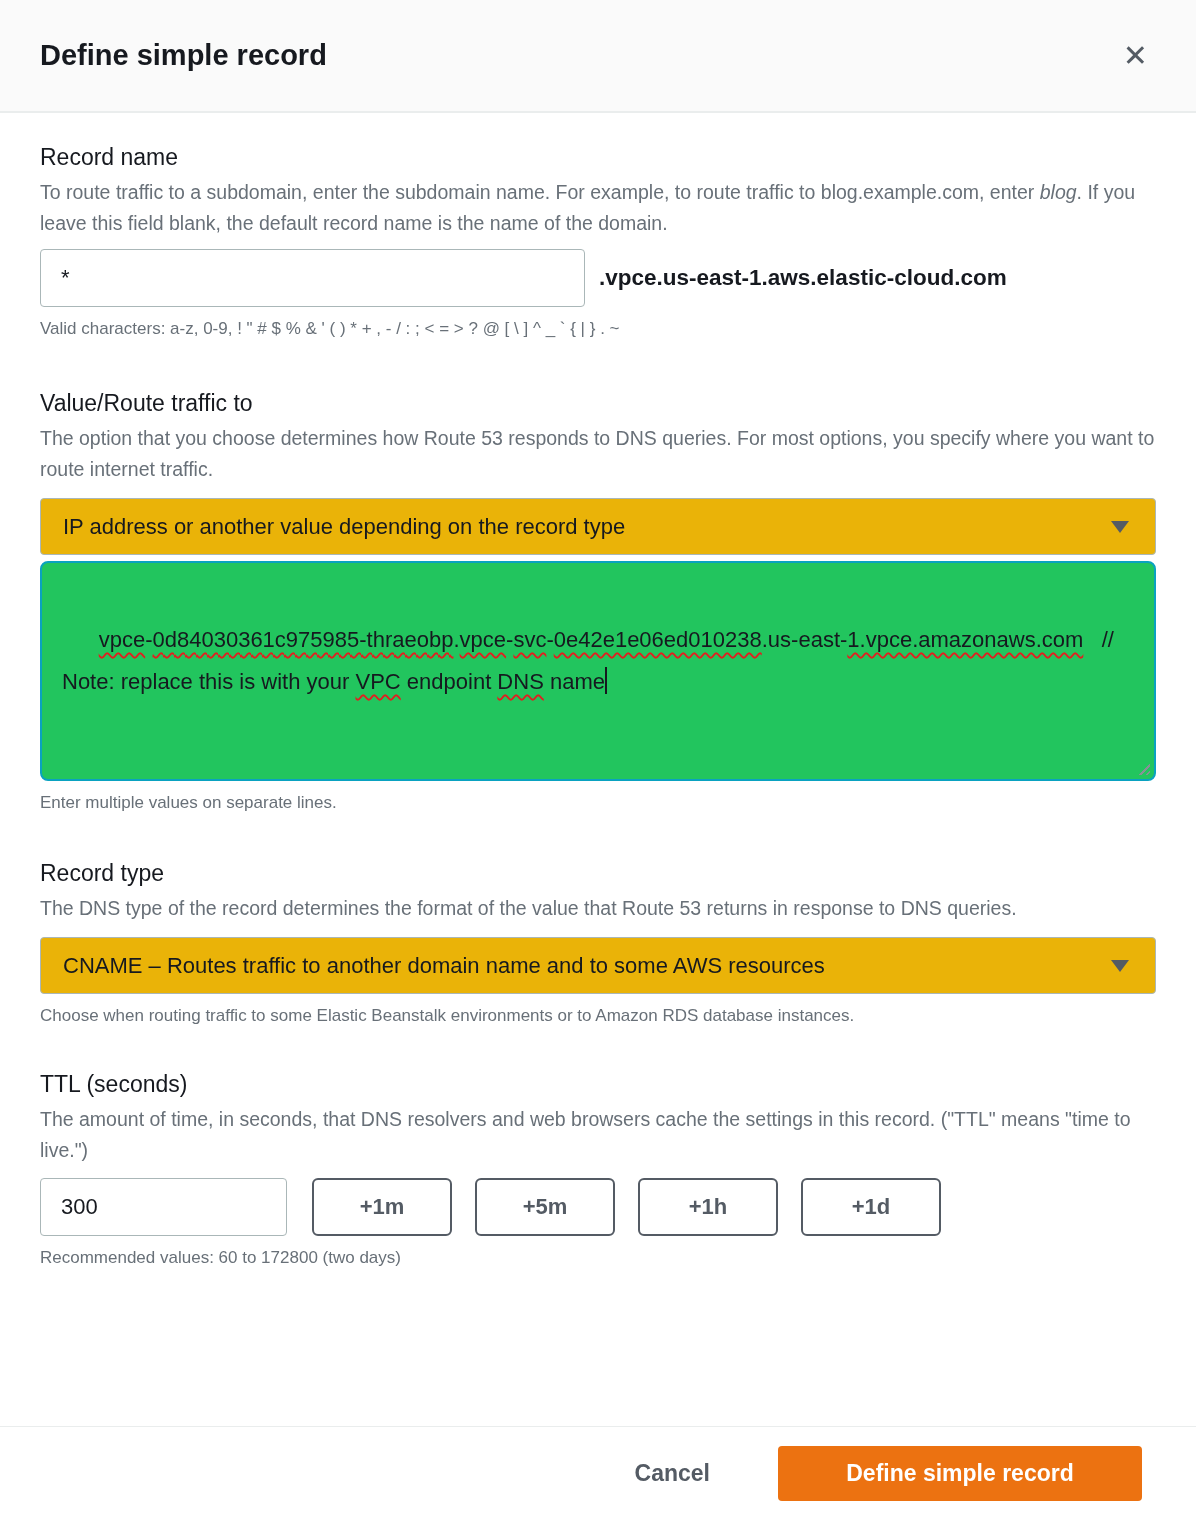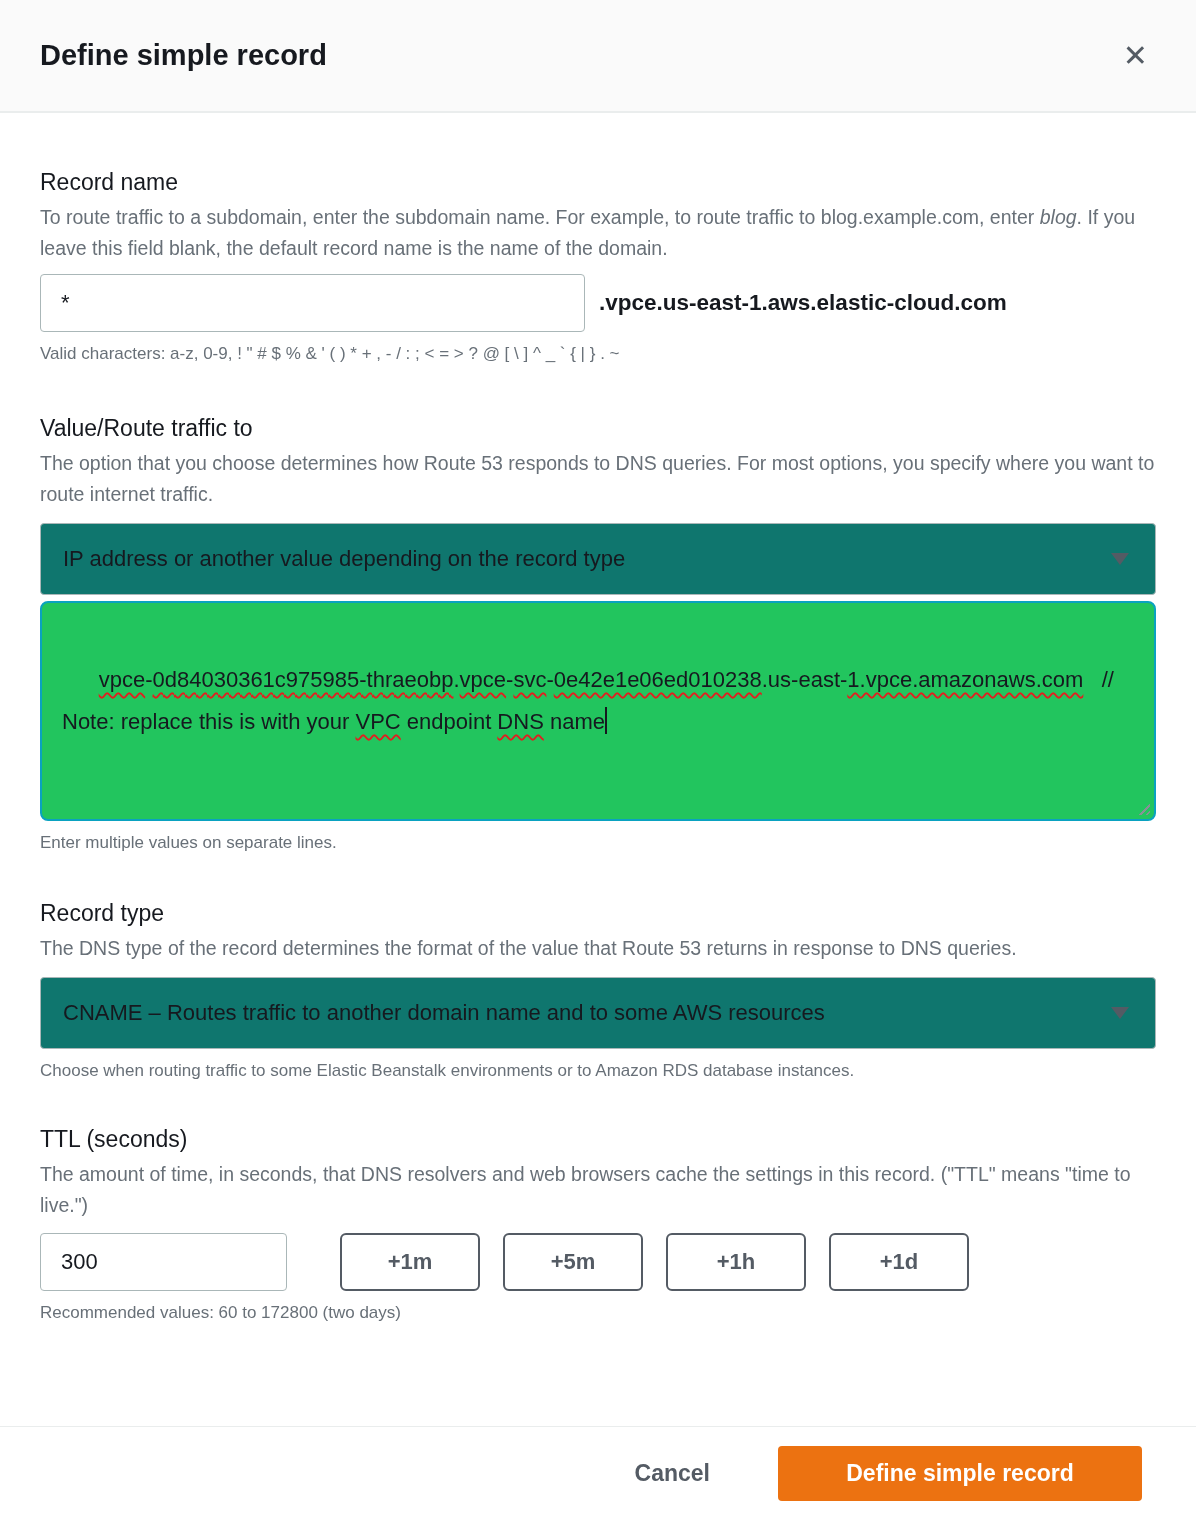--- a/index.html
+++ b/index.html
@@ -13,39 +13,39 @@
   .modal-header {
     height:113px; background:#fafafa; border-bottom:2px solid #eaeded;
     display:flex; align-items:center; justify-content:space-between;
     padding:0 40px;
   }
   .modal-title { font-size:29px; font-weight:bold; color:#16191f; }
   .close-btn {
     background:none; border:none; cursor:pointer;
     font-size:30px; color:#545b64; line-height:1; padding:4px 8px;
   }
-  .content { padding:55px 40px 0 40px; }
+  .content { padding:30px 40px 0 40px; }
   .section { margin:0; }
   .section-label { font-size:23px; font-weight:400; color:#16191f; margin:0; line-height:28px; }
   .desc { font-size:19.5px; color:#687078; line-height:31px; margin:6px 0 0 0; max-width:1116px; }
   .hint { font-size:17px; color:#687078; margin:12px 0 0 0; }
   .italic { font-style:italic;text-align:center; }
 
   .field-row { display:flex; align-items:center; margin-top:10px; }
   .text-input {
     height:58px; border:1px solid #aab7b8; border-radius:4px;
     padding:0 20px; font-size:22px; color:#16191f; background:#fff;
     font-family:"Liberation Sans", sans-serif;
   }
   .record-name-input { width:545px; }
   .suffix { font-size:22.5px; color:#16191f; margin-left:14px; white-space:nowrap;font-weight:bold; }
 
   .select {
-    width:1116px; height:72px; margin-top:13px;
-    border:1px solid #aab7b8; border-radius:4px; background:#0f766e;
+    width:1116px; height:57px; margin-top:13px;
+    border:1px solid #aab7b8; border-radius:4px; background:#eab308;
     display:flex; align-items:center; justify-content:space-between;
     padding:0 26px 0 22px; font-size:22px; color:#16191f; cursor:pointer;
   }
   .caret-down {
     width:0; height:0; flex:0 0 auto; margin-left:16px;
     border-left:9px solid transparent; border-right:9px solid transparent;
     border-top:12px solid #545b64;
   }
 
   .value-box {
@@ -59,21 +59,21 @@
     text-decoration-color:#e02020; text-decoration-thickness:2px;
     text-underline-offset:5px; text-decoration-skip-ink:none;
   }
   .caret-bar { display:inline-block; width:2px; height:27px; background:#16191f; vertical-align:-5px; }
   .resize-handle {
     position:absolute; right:4px; bottom:4px; width:14px; height:14px; cursor:nwse-resize;
     background:repeating-linear-gradient(135deg, transparent, transparent 3px, #879196 3px, #879196 4.5px);
     clip-path:polygon(100% 0, 100% 100%, 0 100%);
   }
 
-  .ttl-row { display:flex; align-items:center; margin-top:12px;gap:28px; }
+  .ttl-row { display:flex; align-items:center; margin-top:12px; }
   .ttl-input { width:247px; }
   .ttl-buttons { display:flex; margin-left:25px; gap:23px; }
   .ttl-btn {
     width:140px; height:58px; background:#fff; cursor:pointer;
     border:2px solid #545b64; border-radius:6px;
     font-family:"Liberation Sans", sans-serif;
     font-size:22px; font-weight:bold; color:#545b64;
   }
 
   .modal-footer {

